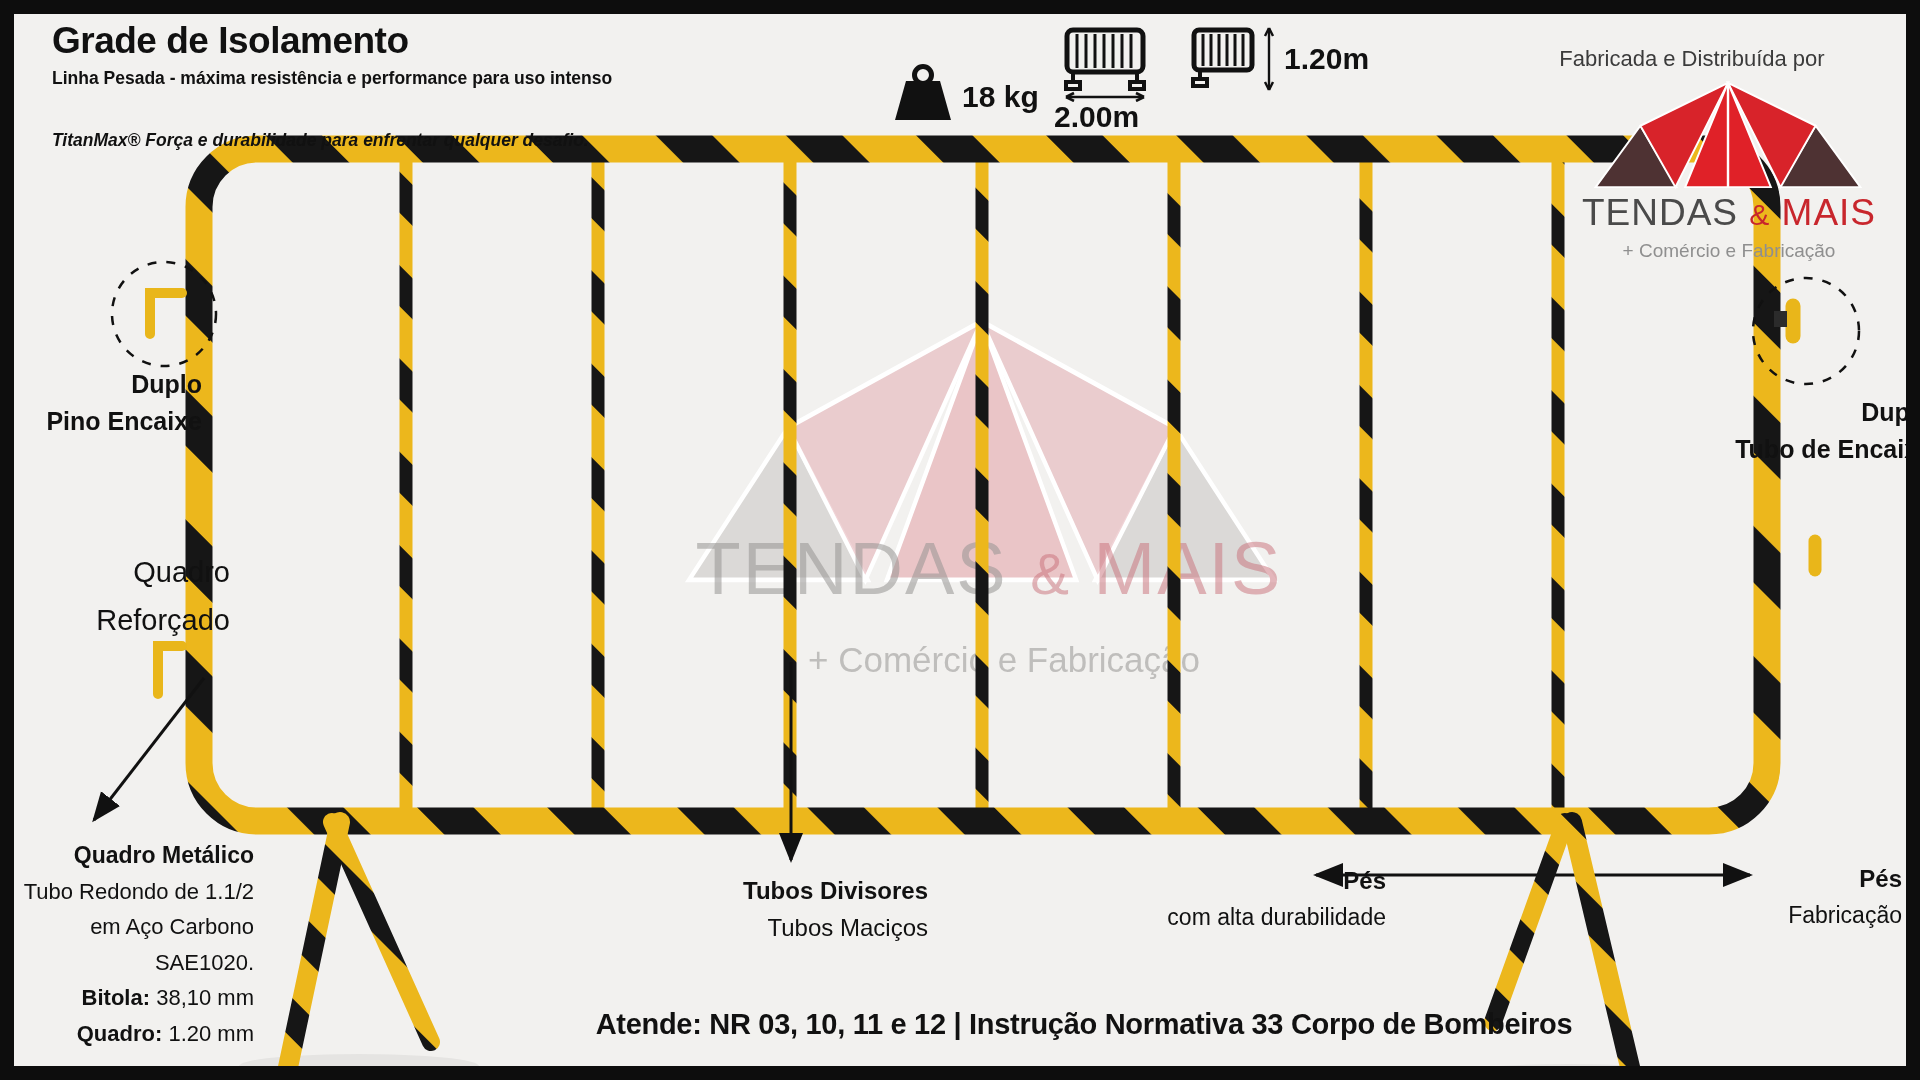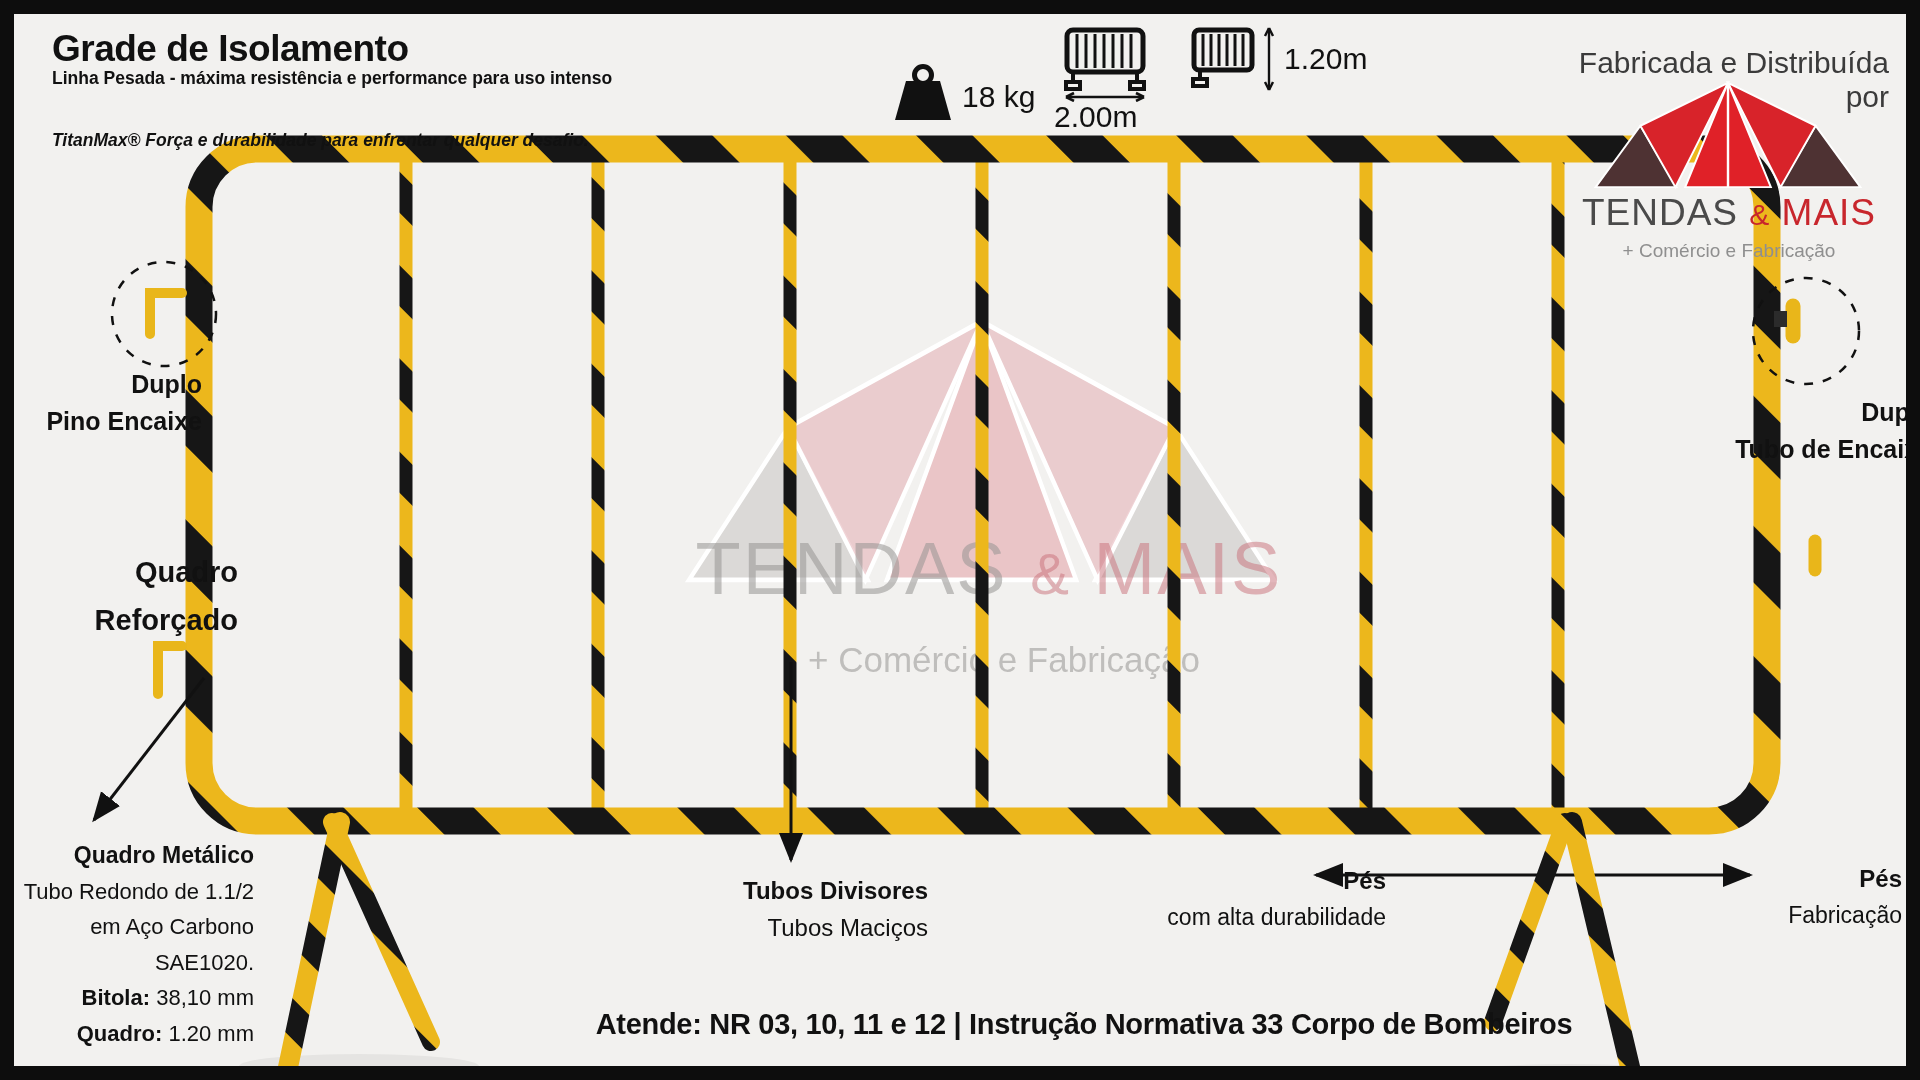--- a/index.html
+++ b/index.html
@@ -7,39 +7,39 @@
     position:relative;width:1920px;height:1080px;
     background:#f2f1ef;
     border:14px solid #0d0d0d;box-sizing:border-box;
     overflow:hidden;
     font-family:"Liberation Sans",sans-serif;
     color:#111;
   }
   .abs{position:absolute;}
   .ctr{text-align:right;}
   
-  .title{left:38px;top:6px;font-size:37px;font-weight:700;letter-spacing:-0.5px;margin-top:8px;}
+  .title{left:38px;top:6px;font-size:37px;font-weight:700;letter-spacing:-0.5px;}
   .sub1{left:38px;top:54px;font-size:17.5px;font-weight:700;}
   .sub2{left:38px;top:77px;font-size:17.5px;font-weight:700;font-style:italic;margin-top:39px;}
-  .spec-num{font-size:30px;font-weight:400;}
+  .spec-num{font-size:30px;font-weight:700;}
   
-  .dist-caption{left:1555px;top:32px;width:320px;font-size:30px;color:#3b3b3b;text-align:right;}
+  .dist-caption{left:1518px;top:32px;width:320px;font-size:22px;color:#3b3b3b;text-align:center;}
   .brand-line{left:1545px;top:178px;width:340px;font-size:37px;letter-spacing:1px;text-align:center;white-space:nowrap;}
   .brand-primary{color:#4a4a4a;}
   .brand-amp{color:#c8262c;}
   .brand-secondary{color:#c8262c;}
   .brand-tag{left:1555px;top:226px;width:320px;font-size:19px;color:#8f8f8f;text-align:center;}
   
   .wm-text{left:625px;top:512px;width:700px;font-size:74px;letter-spacing:2px;text-align:center;white-space:nowrap;}
   .wm-primary{color:rgba(150,148,146,0.55);}
   .wm-amp,.wm-secondary{color:rgba(200,110,120,0.5);}
   .wm-tag{left:640px;top:626px;width:700px;font-size:35px;color:rgba(150,148,146,0.55);text-align:center;}
   .ann-b{font-weight:700;}
   .pin-left{left:2px;top:352px;width:186px;font-size:25px;font-weight:700;line-height:37px;}
-  .quadro{left:16px;top:534px;width:208px;font-size:29px;font-weight:700;line-height:48px;}
+  .quadro{left:8px;top:534px;width:208px;font-size:29px;font-weight:400;line-height:48px;}
   .metal{left:2px;top:824px;width:238px;font-size:22px;line-height:35.5px;}
   .metal .hd{font-weight:700;font-size:23px;}
   .divisores{left:658px;top:858px;width:256px;font-size:24px;line-height:37px;}
   .feet-c{left:1128px;top:848px;width:244px;font-size:23px;line-height:37px;}
   .feet-r{left:1722px;top:846px;width:166px;font-size:23px;line-height:37px;}
   .socket-r{left:1702px;top:380px;width:216px;font-size:25px;font-weight:700;line-height:37px;}
   .footer{left:440px;top:994px;width:1260px;font-size:29px;font-weight:700;text-align:center;letter-spacing:-0.3px;}
 </style>
 </head>
 <body>

